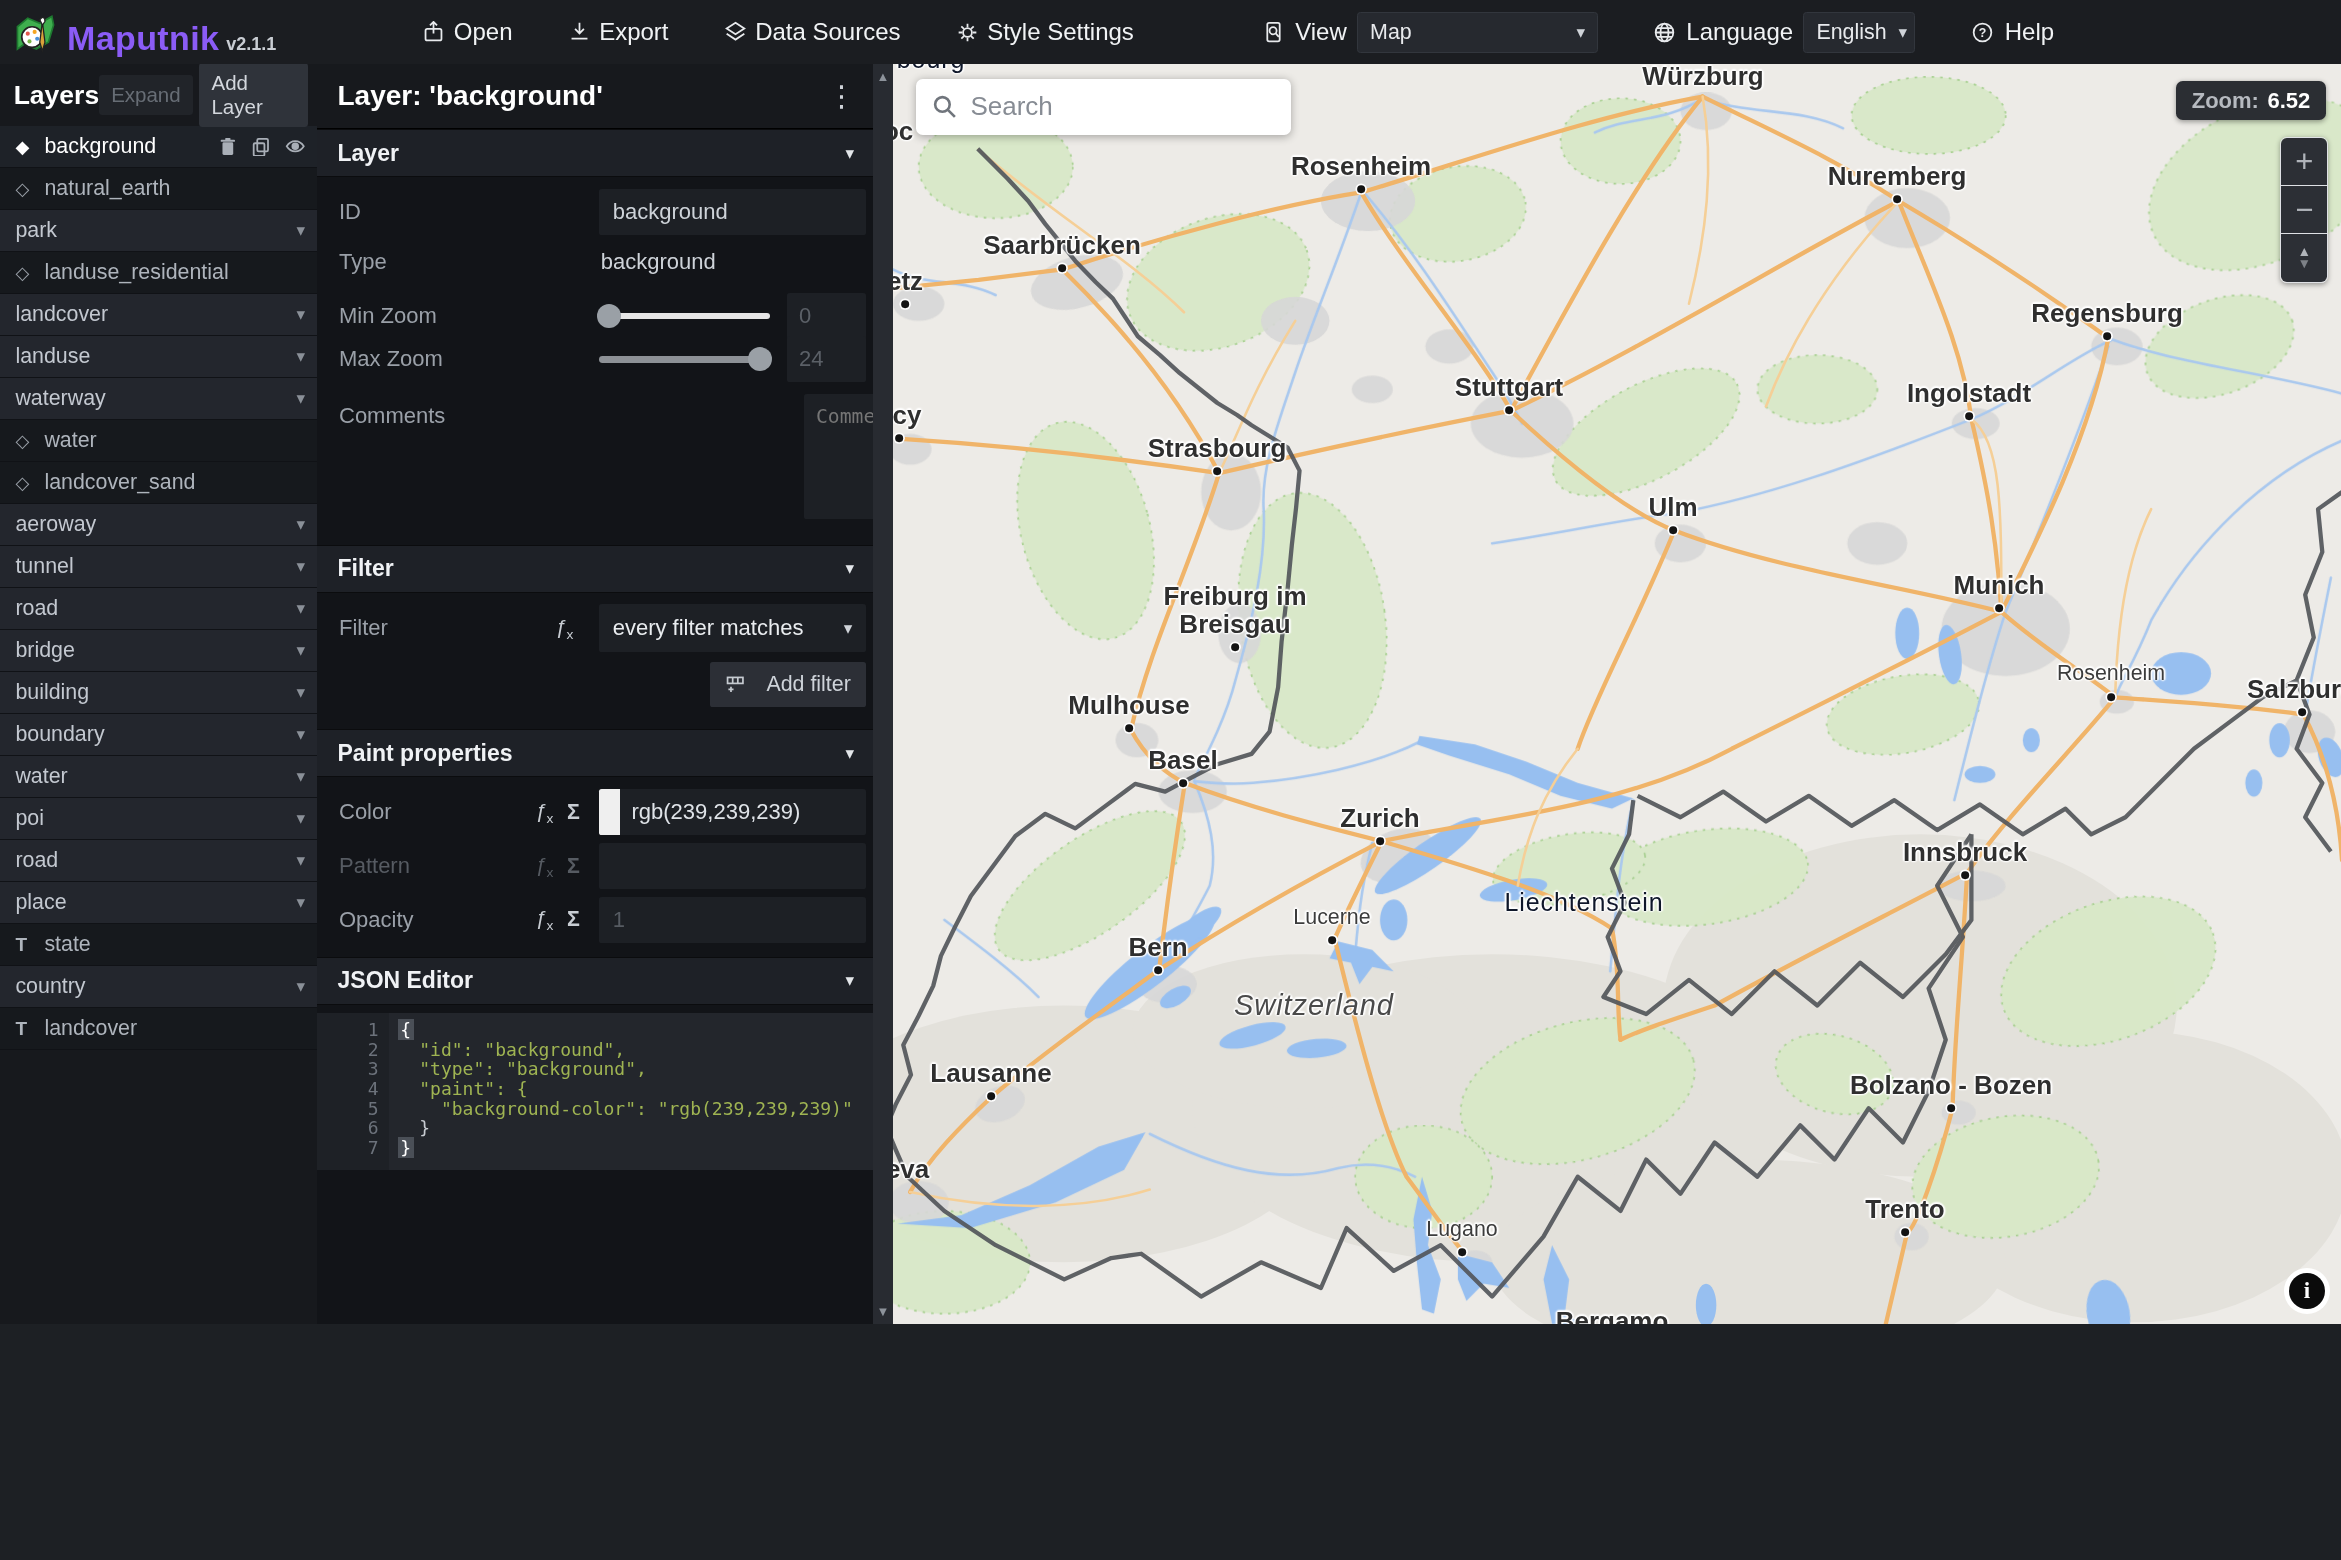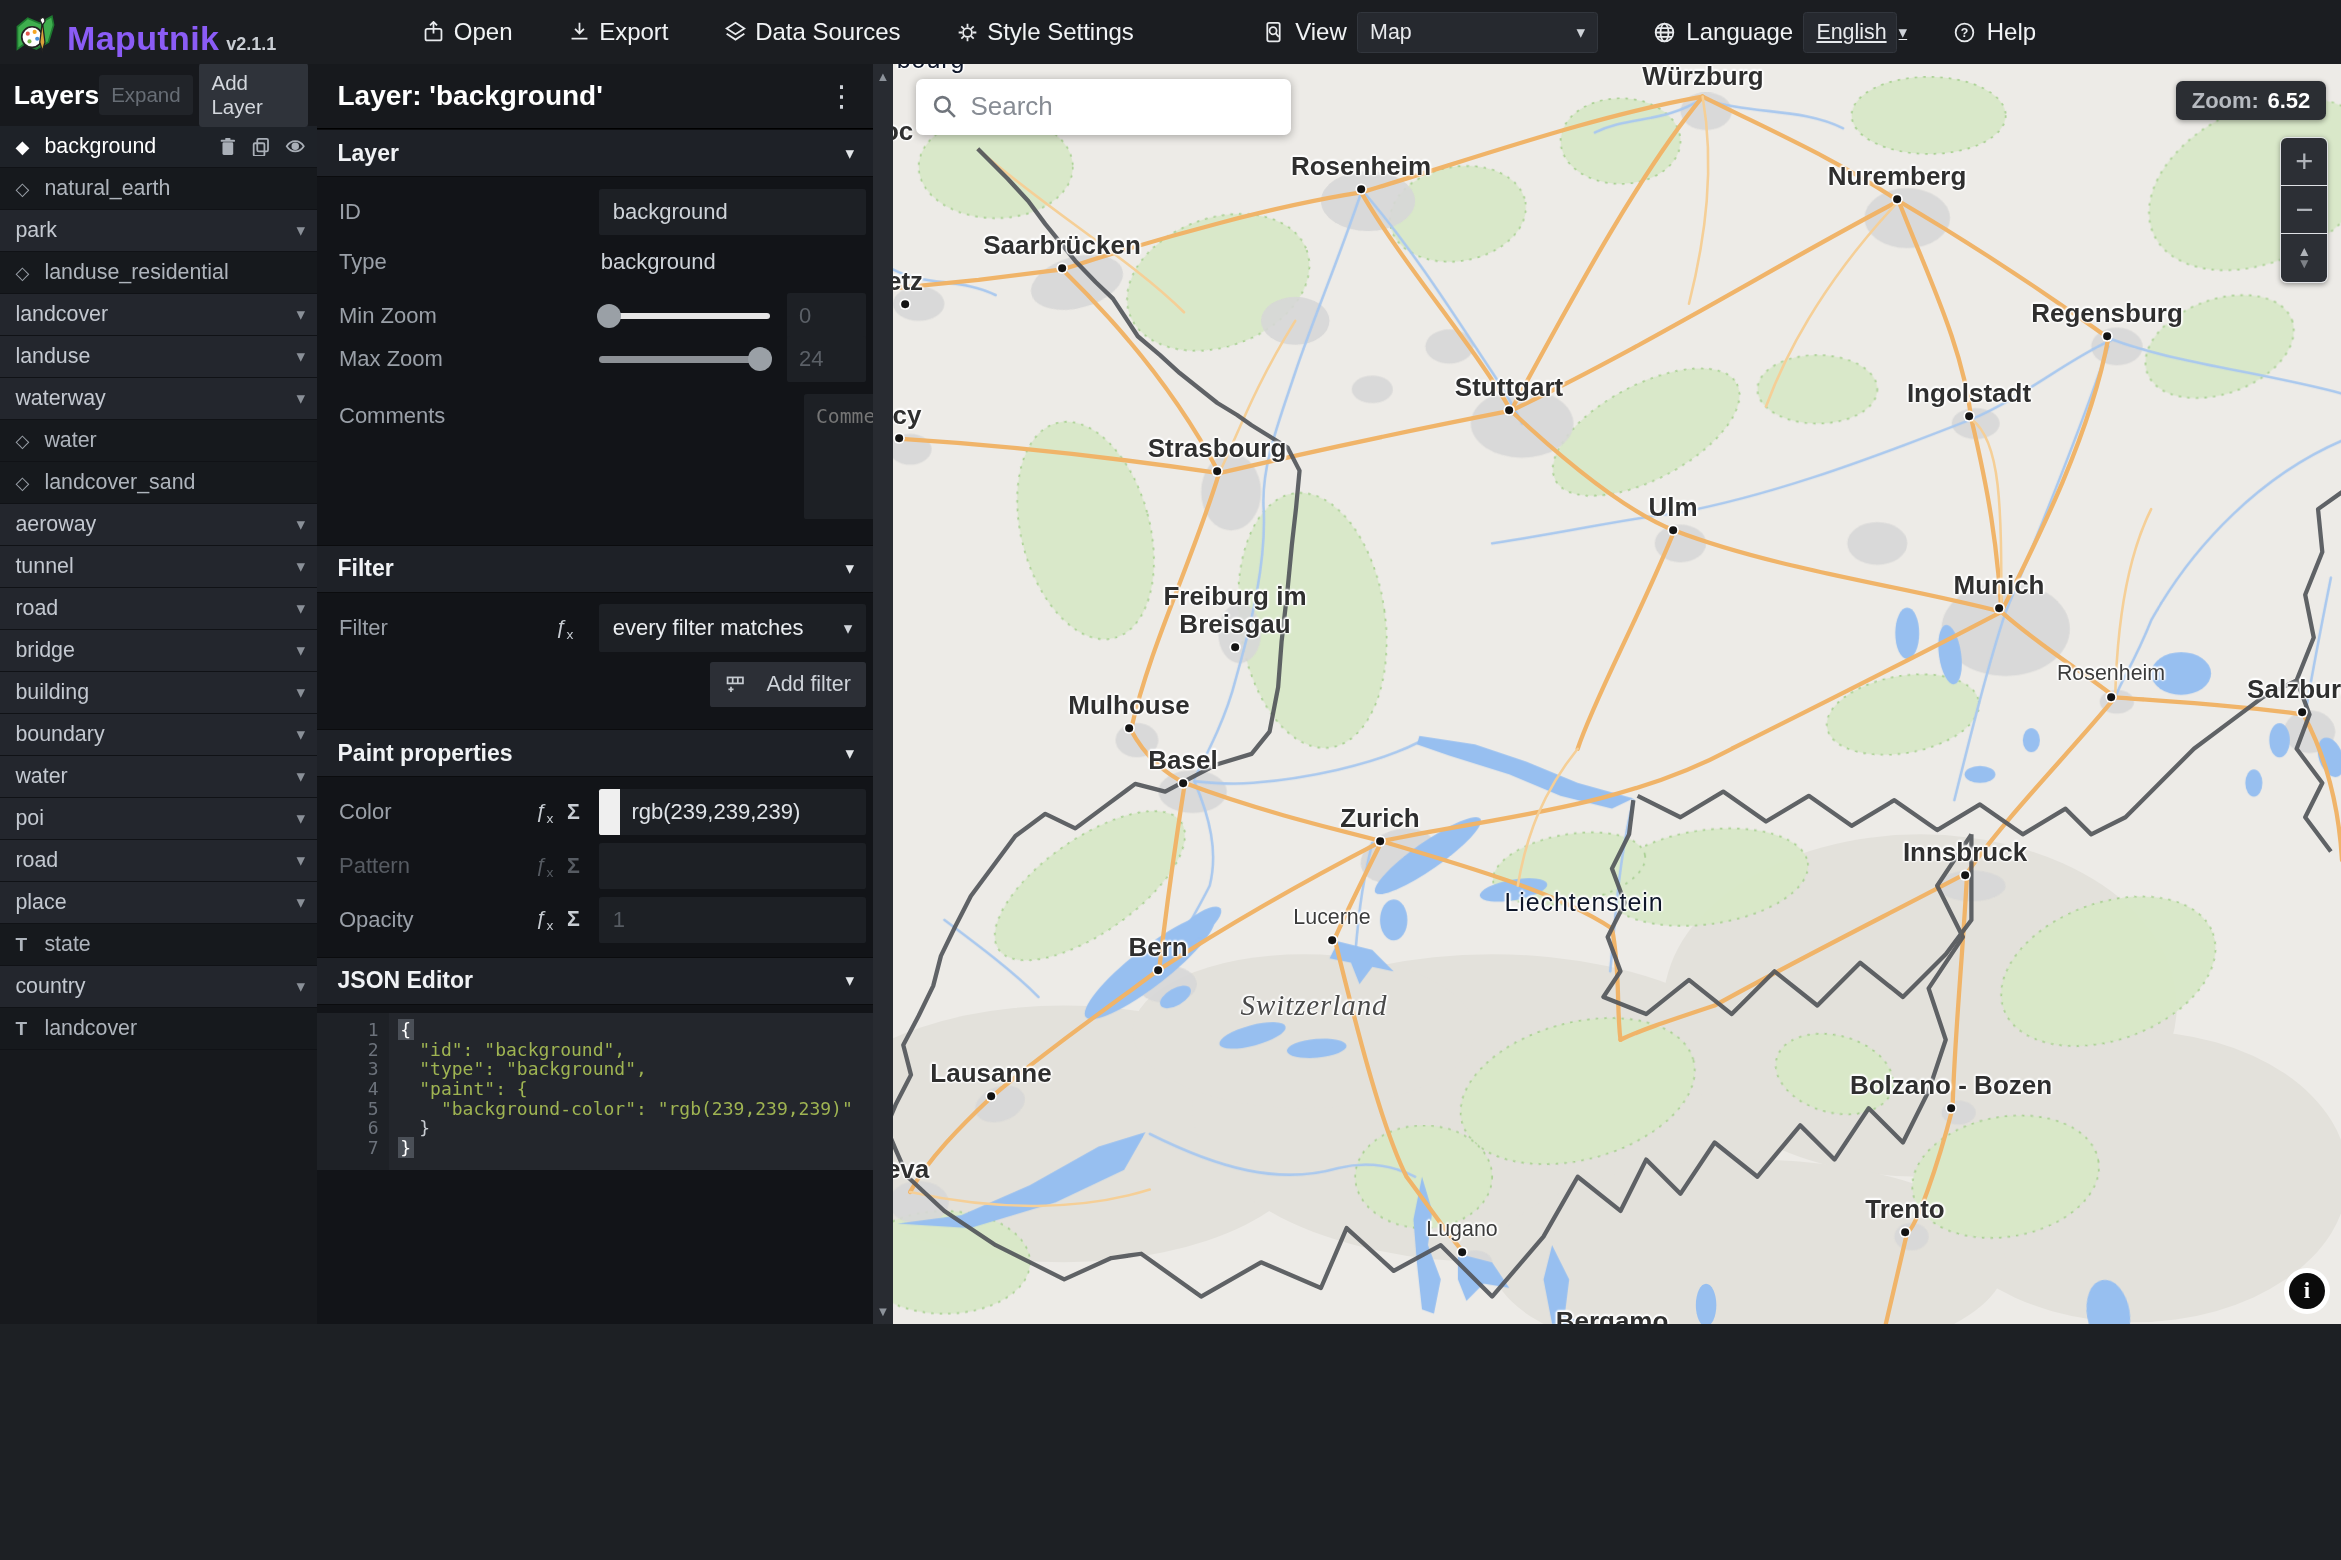--- a/index.html
+++ b/index.html
@@ -178,21 +178,21 @@
       </div>
     </div>
 
     <div class="tb-group" style="margin-left:55px;">
       <svg width="23" height="23" viewBox="0 0 26 26" fill="none" stroke-width="2">
           <circle cx="13" cy="13" r="10" stroke="#e8eaed"></circle>
           <ellipse cx="13" cy="13" rx="4.5" ry="10" stroke="#e8eaed"></ellipse>
           <path d="M3 13 H23 M4.5 8 H21.5 M4.5 18 H21.5" stroke="#e8eaed"></path>
         </svg>
       <span class="tb-item">Language</span>
-      <div class="tb-select" style="width:94px;text-decoration:underline;">
+      <div class="tb-select" style="width:112px;">
         <span>English</span>
         <span class="tb-caret">▾</span>
       </div>
     </div>
 
     <div class="tb-group" style="margin-left:56px;">
       <svg width="23" height="23" viewBox="0 0 26 26" fill="none">
           <circle cx="13" cy="13" r="10" stroke="#e8eaed" stroke-width="2"></circle>
           <text x="13" y="18" text-anchor="middle" font-size="14" fill="#e8eaed" font-family="Liberation Sans, sans-serif" font-weight="bold">?</text>
         </svg>
@@ -661,21 +661,21 @@
         <div class="map-dot" style="left: 290px; top: 719px;"></div>
         <div class="map-label city" style="left: 487px; top: 754px;">Zurich</div>
         <div class="map-dot" style="left: 487px; top: 777px;"></div>
         <div class="map-label city" style="left: 1072px; top: 788px;">Innsbruck</div>
         <div class="map-dot" style="left: 1072px; top: 811px;"></div>
         <div class="map-label country-sm" style="left: 691px; top: 838px;">Liechtenstein</div>
         <div class="map-label city-sm" style="left: 439px; top: 853px;">Lucerne</div>
         <div class="map-dot" style="left: 439px; top: 876px;"></div>
         <div class="map-label city" style="left: 265px; top: 883px;">Bern</div>
         <div class="map-dot" style="left: 265px; top: 906px;"></div>
-        <div class="map-label country" style="left: 421px; top: 941px; font-family: Liberation Serif, serif;">Switzerland</div>
+        <div class="map-label country" style="left: 421px; top: 941px;">Switzerland</div>
         <div class="map-label city" style="left: 98px; top: 1009px;">Lausanne</div>
         <div class="map-dot" style="left: 98px; top: 1032px;"></div>
         <div class="map-label city" style="left: 1058px; top: 1021px;">Bolzano - Bozen</div>
         <div class="map-dot" style="left: 1058px; top: 1044px;"></div>
         <div class="map-label city" style="left: 14.6px; top: 1105px;">eva</div>
         <div class="map-label city" style="left: 1012px; top: 1145px;">Trento</div>
         <div class="map-dot" style="left: 1012px; top: 1168px;"></div>
         <div class="map-label city-sm" style="left: 569px; top: 1165px;">Lugano</div>
         <div class="map-dot" style="left: 569px; top: 1188px;"></div>
         <div class="map-label city" style="left: 719px; top: 1257px;">Bergamo</div>

